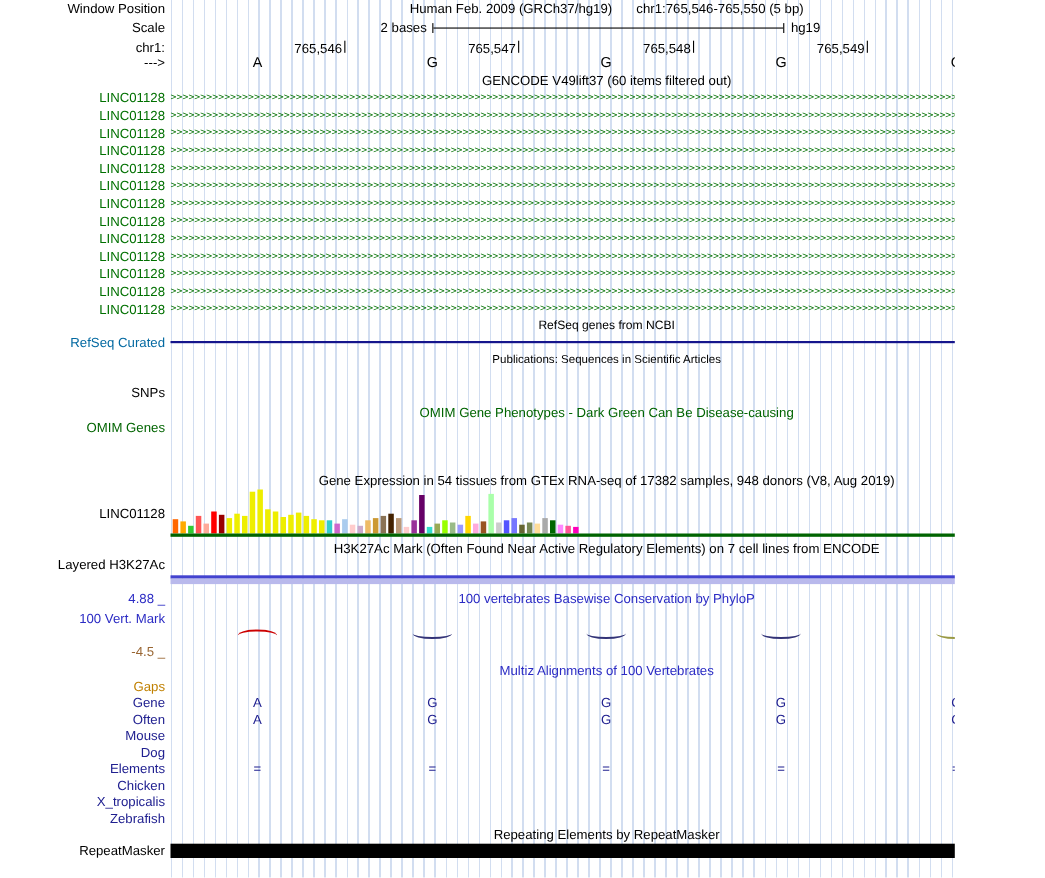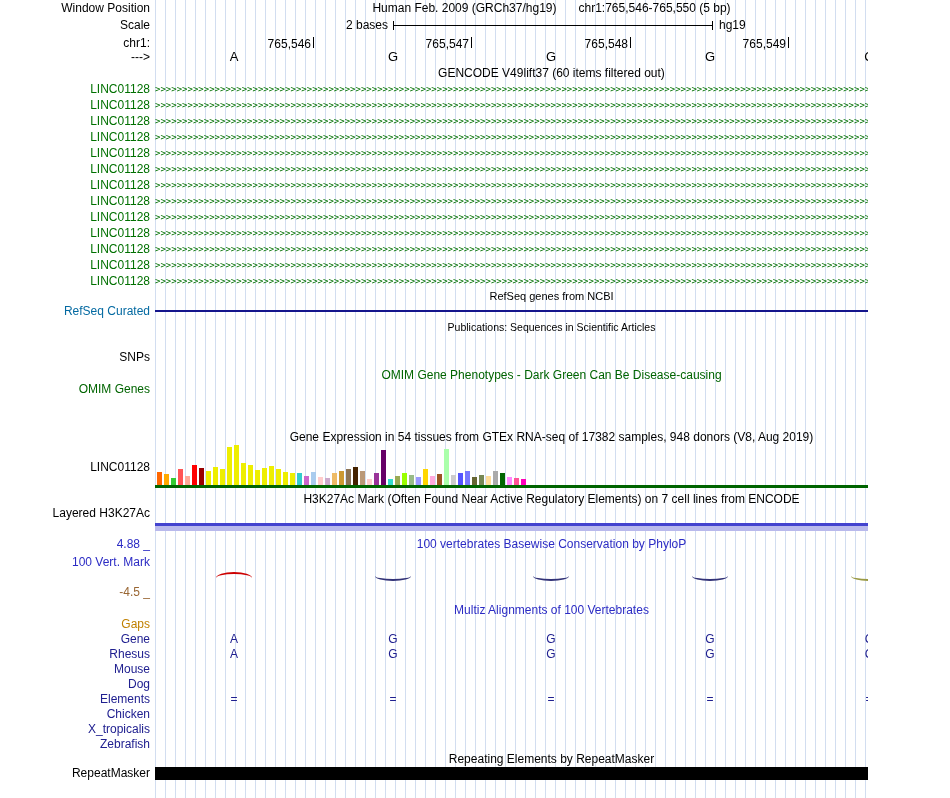--- a/index.html
+++ b/index.html
@@ -257,21 +257,21 @@
       </div>
       <div class="row sp-row" style="top: 632px;">
         <span class="lbl navy">Gene</span>
         <span class="base-letter navy" style="left: 234px;">A</span>
         <span class="base-letter navy" style="left: 393px;">G</span>
         <span class="base-letter navy" style="left: 551px;">G</span>
         <span class="base-letter navy" style="left: 710px;">G</span>
         <span class="base-letter navy" style="left: 869px;">C</span>
       </div>
       <div class="row sp-row" style="top: 647px;">
-        <span class="lbl navy">Rhesus</span>
+        <span class="lbl navy">Often</span>
         <span class="base-letter navy" style="left: 234px;">A</span>
         <span class="base-letter navy" style="left: 393px;">G</span>
         <span class="base-letter navy" style="left: 551px;">G</span>
         <span class="base-letter navy" style="left: 710px;">G</span>
         <span class="base-letter navy" style="left: 869px;">C</span>
       </div>
       <div class="row sp-row" style="top: 662px;">
         <span class="lbl navy">Mouse</span>
       </div>
       <div class="row sp-row" style="top: 677px;">

